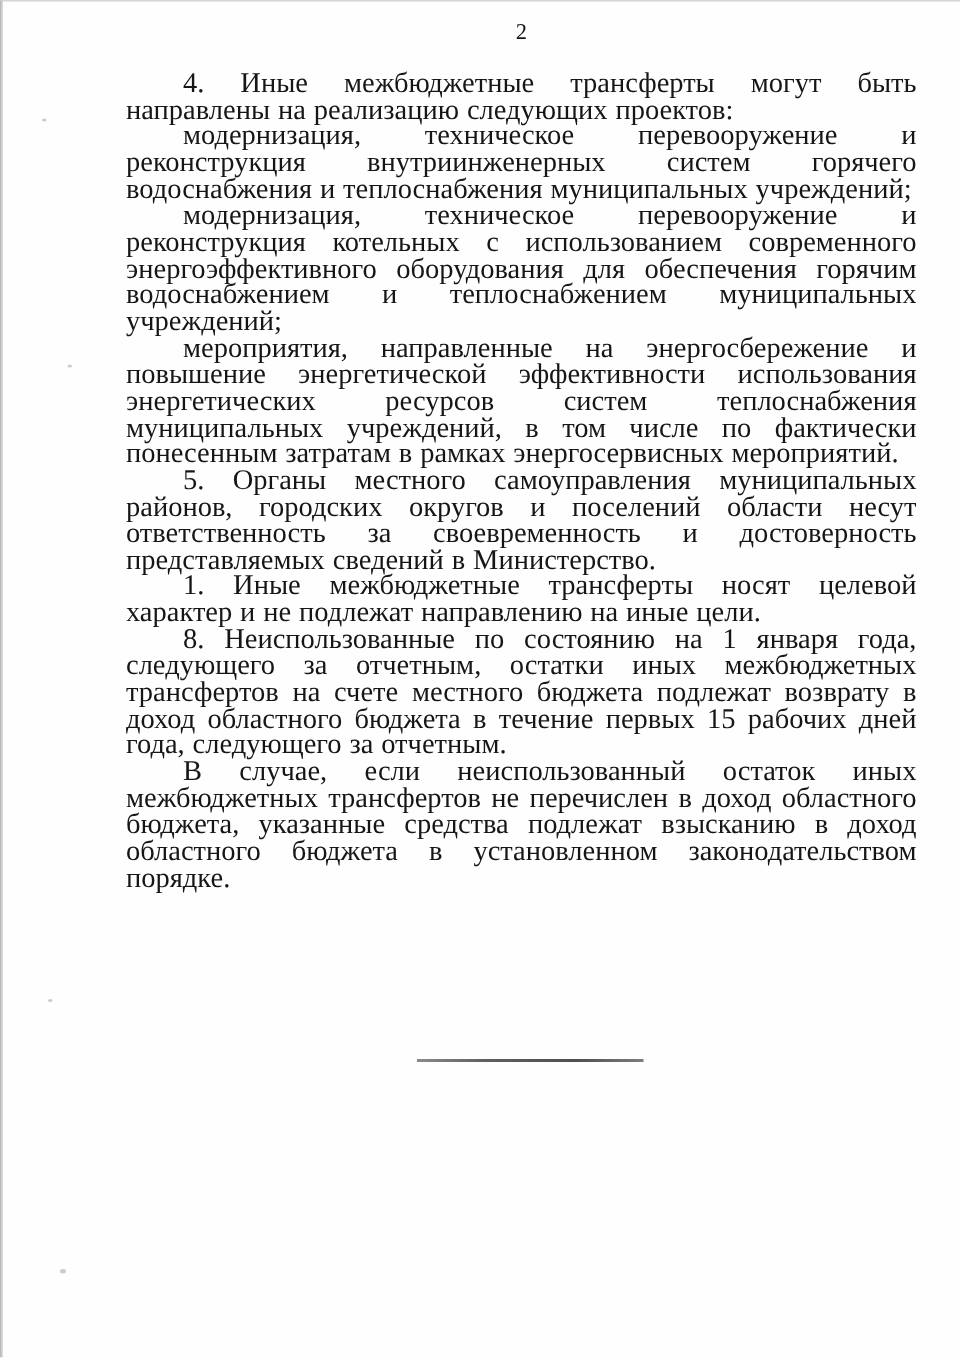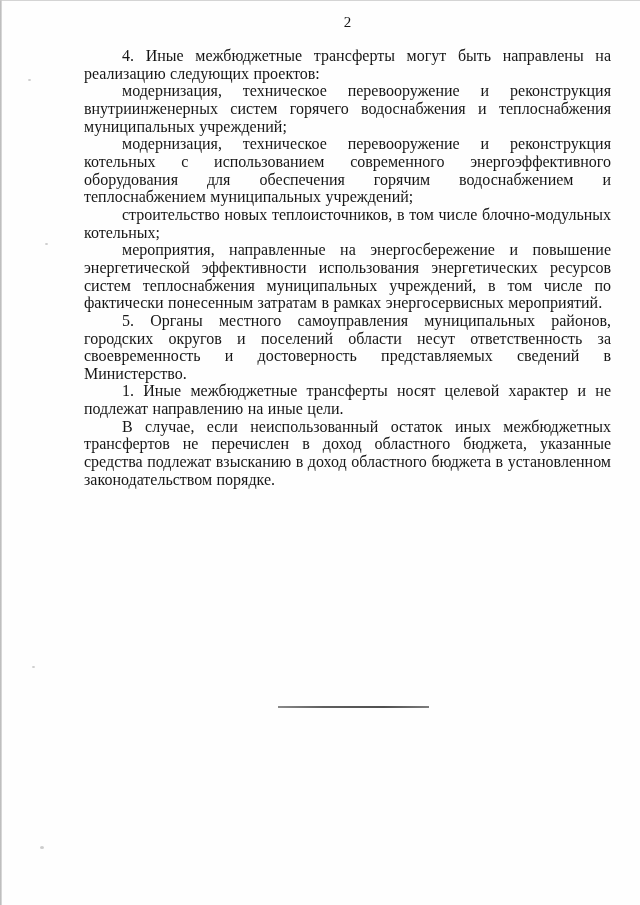--- a/index.html
+++ b/index.html
@@ -54,21 +54,21 @@
     width: 527px;
     text-align: center;
     font-size: 15px;
     line-height: 18px;
   }
   .text-block {
     position: absolute;
     top: 47px;
     left: 84px;
     width: 527px;
-    font-size: 16px;
+    font-size: 19px;
     line-height: 17.65px;
     text-align: justify;
   }
   .para {
     margin: 0;
     padding: 0;
     text-indent: 38px;
     text-align: justify;
     text-align-last: left;
     word-spacing: 0.5px;
@@ -92,21 +92,21 @@
   <div class="speck s2"></div>
   <div class="speck s3"></div>
   <div class="speck s4"></div>
 
   <div class="page-number">2</div>
 
   <div class="text-block">
     <p class="para">4. Иные межбюджетные трансферты могут быть направлены на реализацию следующих проектов:</p>
     <p class="para">модернизация, техническое перевооружение и реконструкция внутриинженерных систем горячего водоснабжения и теплоснабжения муниципальных учреждений;</p>
     <p class="para">модернизация, техническое перевооружение и реконструкция котельных с использованием современного энергоэффективного оборудования для обеспечения горячим водоснабжением и теплоснабжением муниципальных учреждений;</p>
-    <p class="para">строительство новых теплоисточников, в том числе блочно-модульных котельных;</p>
     <p class="para">мероприятия, направленные на энергосбережение и повышение энергетической эффективности использования энергетических ресурсов систем теплоснабжения муниципальных учреждений, в том числе по фактически понесенным затратам в рамках энергосервисных мероприятий.</p>
     <p class="para">5. Органы местного самоуправления муниципальных районов, городских округов и поселений области несут ответственность за своевременность и достоверность представляемых сведений в Министерство.</p>
     <p class="para">1. Иные межбюджетные трансферты носят целевой характер и не подлежат направлению на иные цели.</p>
+    <p class="para">8. Неиспользованные по состоянию на 1 января года, следующего за отчетным, остатки иных межбюджетных трансфертов на счете местного бюджета подлежат возврату в доход областного бюджета в течение первых 15 рабочих дней года, следующего за отчетным.</p>
     <p class="para">В случае, если неиспользованный остаток иных межбюджетных трансфертов не перечислен в доход областного бюджета, указанные средства подлежат взысканию в доход областного бюджета в установленном законодательством порядке.</p>
   </div>
 
   <div class="separator"></div>
 </div>
 
 </body></html>

